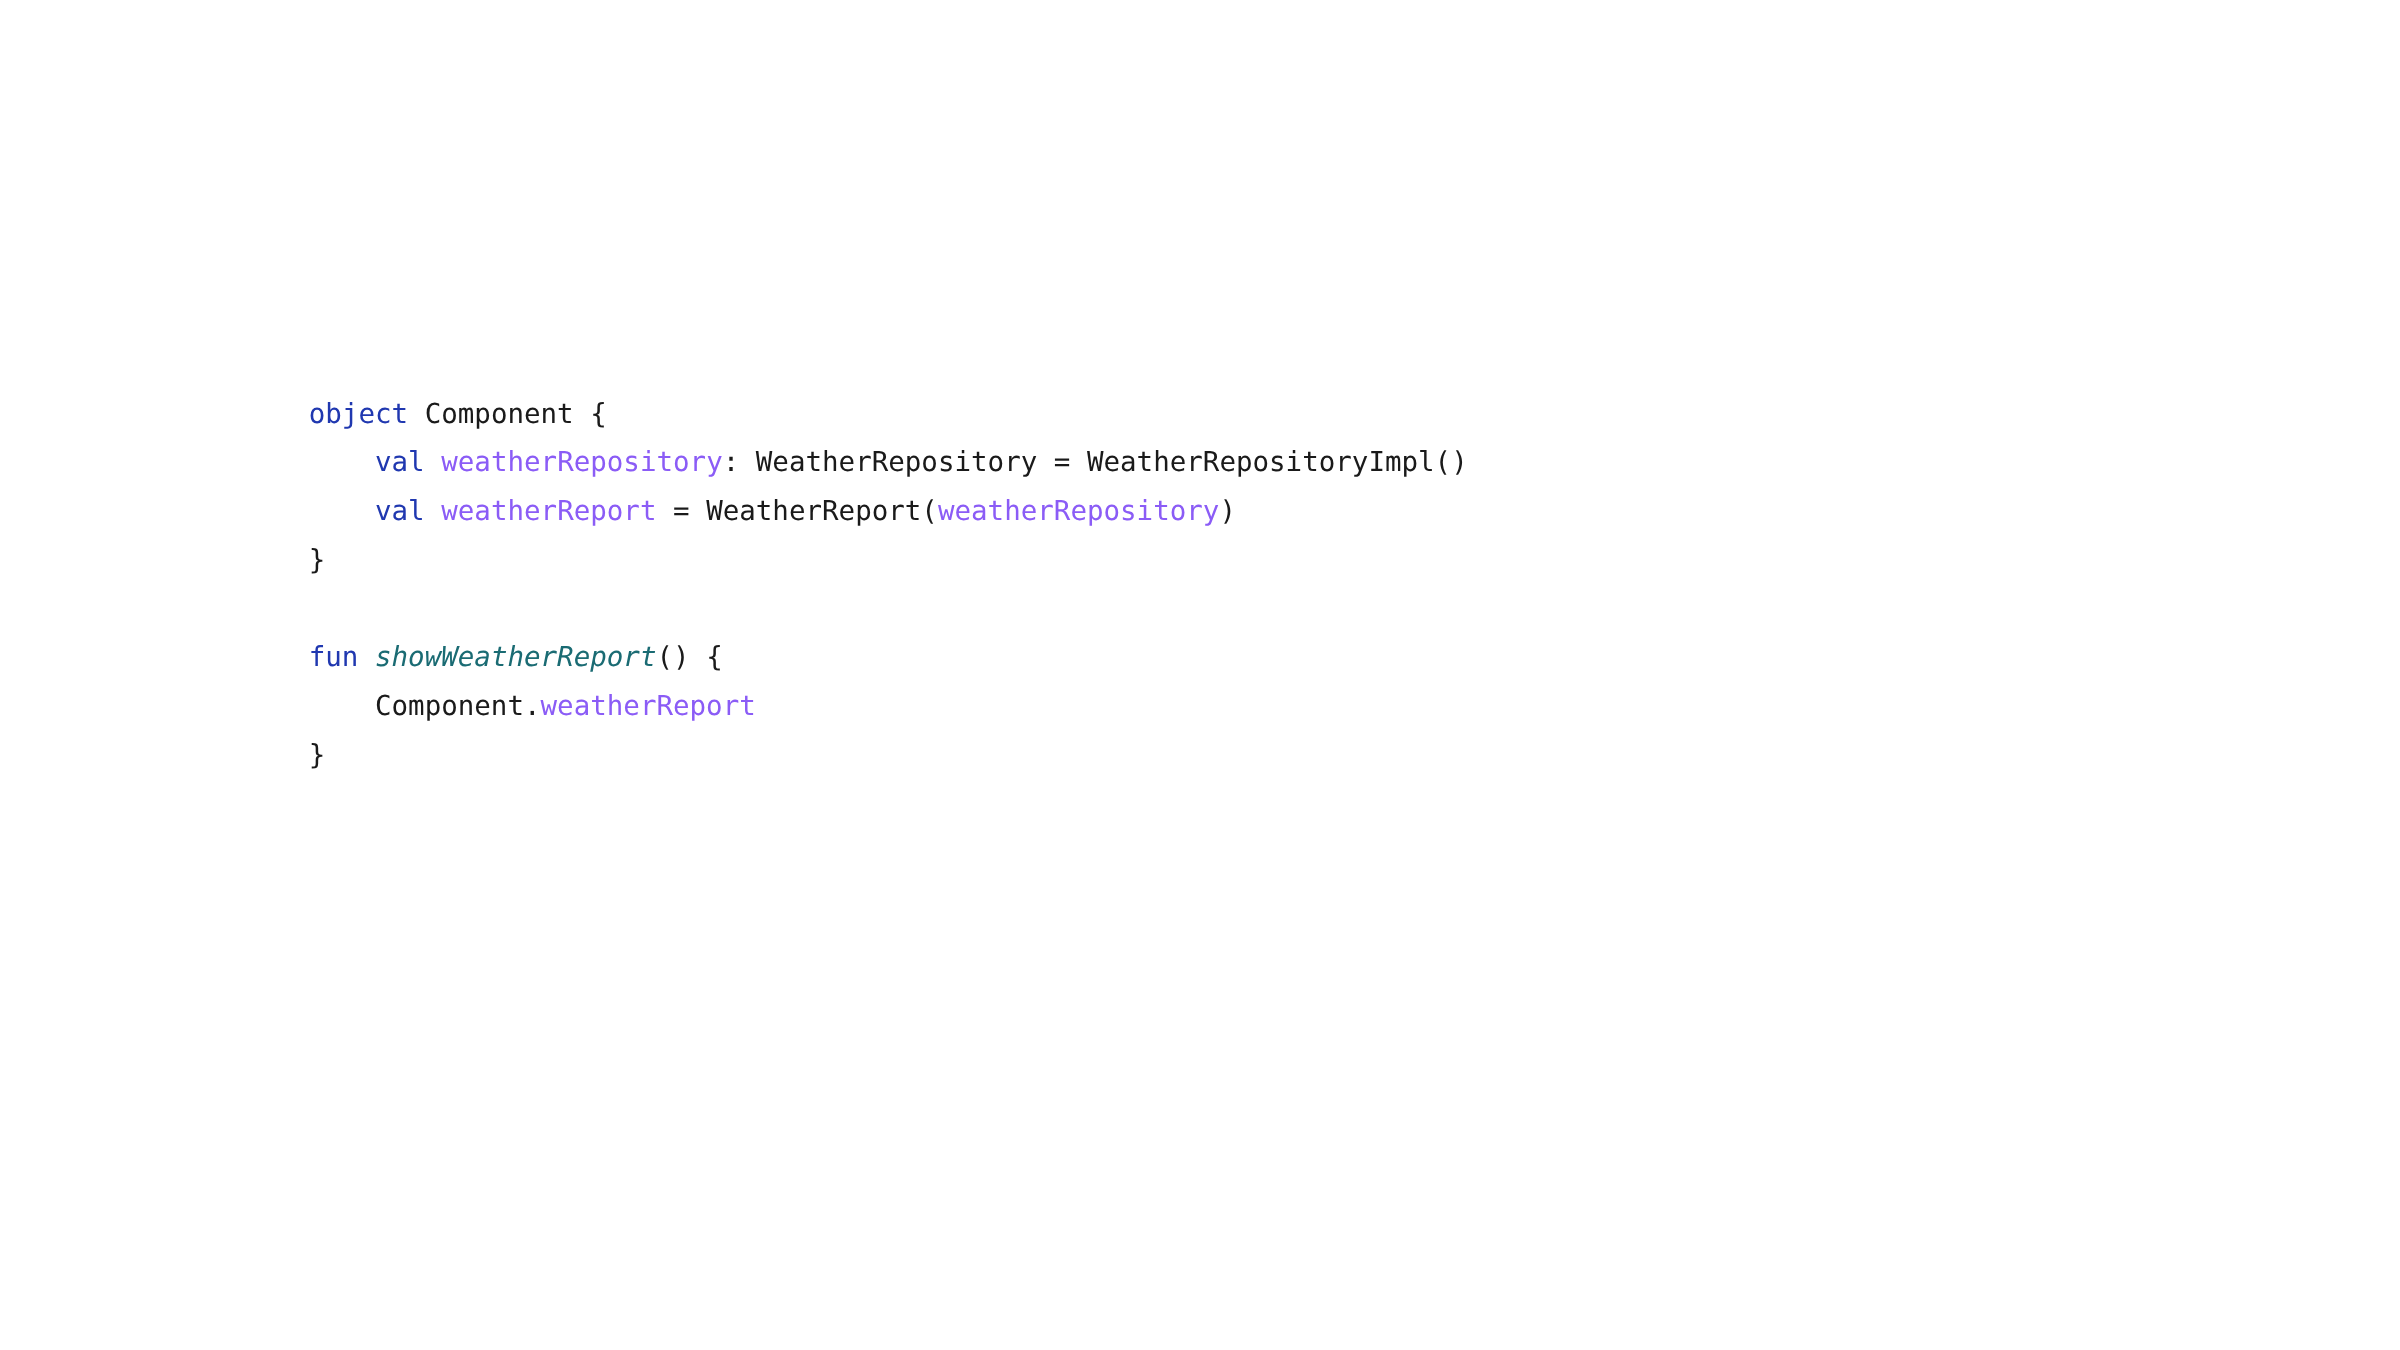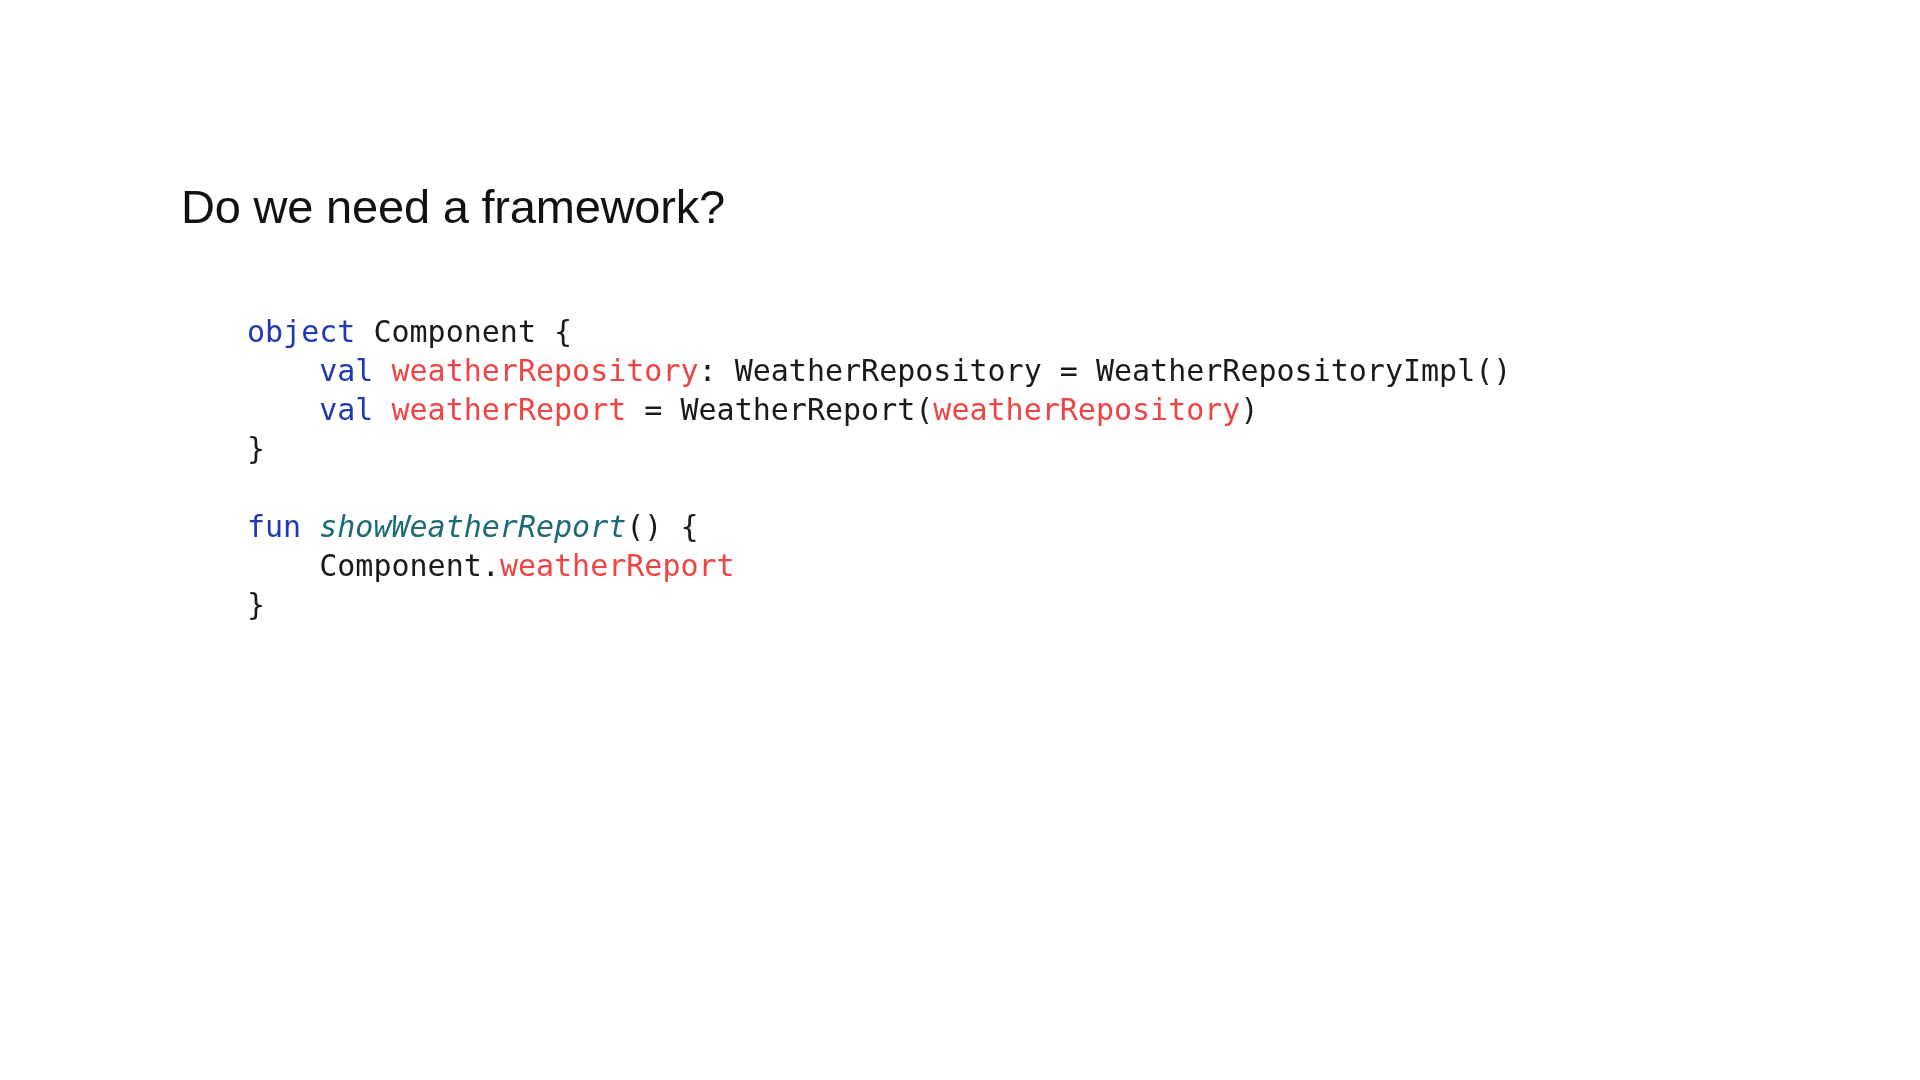--- a/index.html
+++ b/index.html
@@ -35,41 +35,40 @@
     color: #121212;
     white-space: nowrap;
   }
 
   
   .code-block {
     position: absolute;
     left: 247px;
     top: 312px;
     font-family: "DejaVu Sans Mono", "Liberation Mono", monospace;
-    font-size: 30px;
+    font-size: 22px;
     line-height: 39px;
     color: #1a1a1a;
     white-space: pre;
     tab-size: 4;
   }
   .code-line {
     white-space: pre;
     min-height: 39px;
   }
   .code-line.blank {
     height: 39px;
   }
 
   .tok-keyword  { color: #2038b0; }
-  .tok-property { color: #ef4444; }
+  .tok-property { color: #8b5cf6; }
   .tok-function { color: #1a6b73; font-style: italic; }
   .tok-plain    { color: #1a1a1a; }
 </style>
 </head>
 <body>
 
 <div class="slide">
 
-  <h1 class="slide-title">Do we need a framework?</h1>
 
   <div class="code-block"><div class="code-line"><span class="tok-keyword">object</span><span class="tok-plain"> Component {</span></div><div class="code-line"><span class="tok-plain">    </span><span class="tok-keyword">val</span><span class="tok-plain"> </span><span class="tok-property">weatherRepository</span><span class="tok-plain">: WeatherRepository = WeatherRepositoryImpl()</span></div><div class="code-line"><span class="tok-plain">    </span><span class="tok-keyword">val</span><span class="tok-plain"> </span><span class="tok-property">weatherReport</span><span class="tok-plain"> = WeatherReport(</span><span class="tok-property">weatherRepository</span><span class="tok-plain">)</span></div><div class="code-line"><span class="tok-plain">}</span></div><div class="code-line blank">&nbsp;</div><div class="code-line"><span class="tok-keyword">fun</span><span class="tok-plain"> </span><span class="tok-function">showWeatherReport</span><span class="tok-plain">() {</span></div><div class="code-line"><span class="tok-plain">    Component.</span><span class="tok-property">weatherReport</span></div><div class="code-line"><span class="tok-plain">}</span></div></div>
 
 </div>
 
 </body></html>

